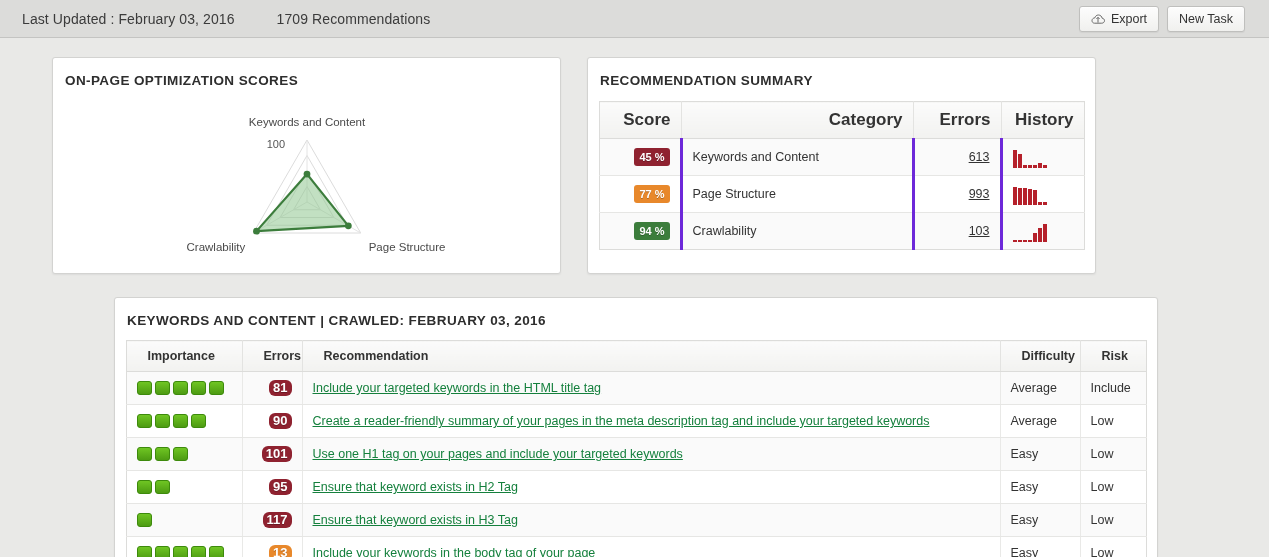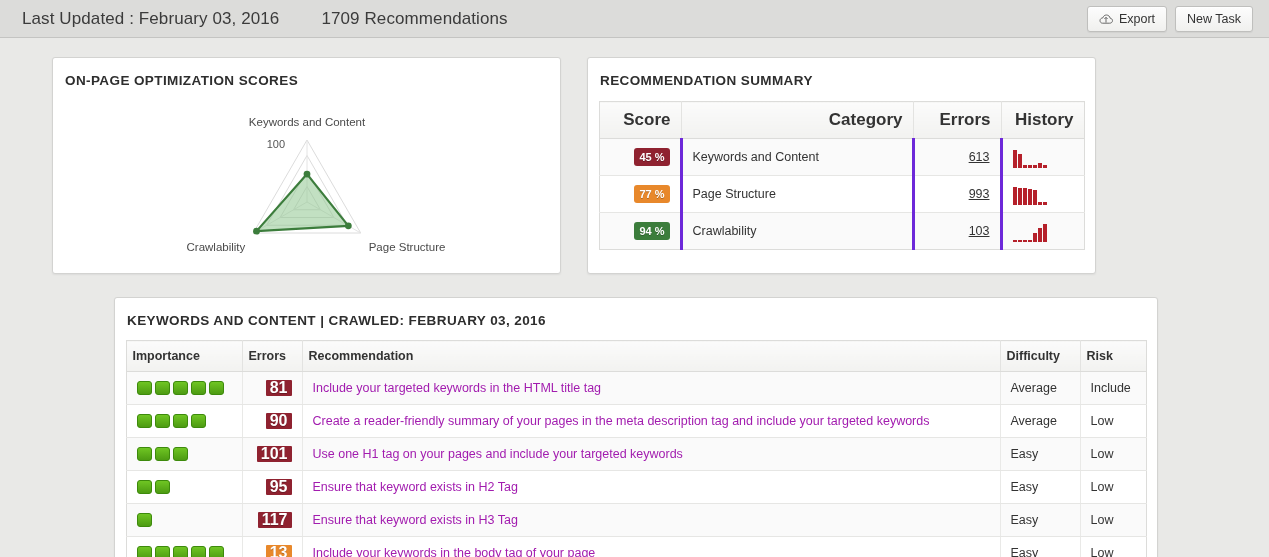--- a/index.html
+++ b/index.html
@@ -17,29 +17,29 @@
     position: relative;
     height: 38px;
     background: #dcdcda;
     border-bottom: 1px solid #c4c4c2;
     display: flex;
     align-items: center;
     padding: 0 12px 0 22px;
   }
   .topbar-left { display: flex; align-items: center; }
   .tb-text {
-    font-size: 17px;
+    font-size: 14px;
     color: #3b3b3b;
     letter-spacing: .1px;
     white-space: nowrap;
   }
   .tb-gap { width: 42px; }
   .topbar-right {
     position: absolute;
-    right: 16px; top: 50%;
+    right: 24px; top: 50%;
     transform: translateY(-50%);
     display: flex; gap: 8px;
   }
   .btn {
     display: inline-flex;
     align-items: center;
     gap: 6px;
     height: 26px;
     padding: 0 11px;
     font-size: 12.5px;
@@ -153,21 +153,21 @@
     font-size: 12.5px;
     color: #333;
     table-layout: fixed;
   }
   .tbl2 th {
     background: linear-gradient(#fbfbfb, #f2f2f0);
     font-size: 12.5px;
     font-weight: bold;
     color: #333;
     text-align: left;
-    padding: 8px 6px;
+    padding: 8px 21px;
     border-bottom: 1px solid #dcdcda;
     border-right: 1px solid #e3e3e1;
     height: 31px;
   }
   .tbl2 td {
     padding: 6px 10px;
     border-bottom: 1px solid #e6e6e4;
     border-right: 1px solid #e9e9e7;
     height: 33px;
     vertical-align: middle;
@@ -183,32 +183,33 @@
   .k-risk { width: 66px; }
 
   .imp { display: flex; gap: 3px; }
   .imp i {
     display: block; width: 15px; height: 14px;
     border-radius: 3px;
     background: linear-gradient(#6fc523, #4d9b12);
     border: 1px solid #3d8a0c;
   }
   .rec-link {
-    color: #a21caf;
+    color: #15803d;
+    text-decoration: underline;
     cursor: pointer;
   }
   .ebadge {
     display: inline-block;
     min-width: 22px;
     padding: 1px 4px;
-    font-size: 16px;
+    font-size: 13px;
     font-weight: bold;
     color: #fff;
     text-align: center;
-    border-radius: 1px;
+    border-radius: 6px;
     line-height: 14px;
     text-shadow: 0 1px 0 rgba(0,0,0,.25);
   }
 </style>
 </head>
 <body>
 
 <div class="topbar">
   <div class="topbar-left">
     <span class="tb-text">Last Updated : February 03, 2016</span>

